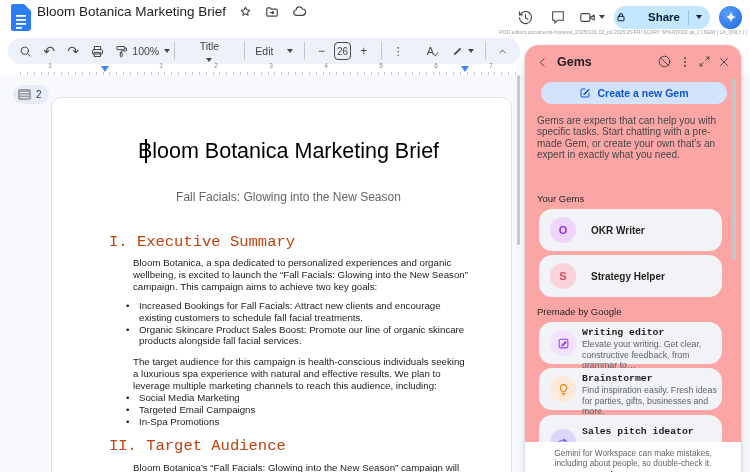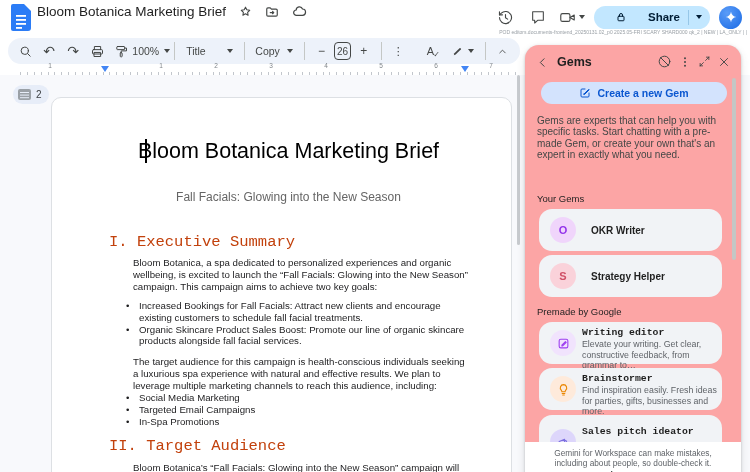--- a/index.html
+++ b/index.html
@@ -14,21 +14,21 @@
   .topbar{position:absolute;top:0;left:0;width:750px;height:36px;background:#fff;}
   .docs-logo{position:absolute;top:4px;left:11px;width:20px;height:27px;}
   .doc-title-row{position:absolute;top:4px;left:37px;display:flex;align-items:center;gap:13px;}
   .doc-title{font-size:13.5px;color:#1f1f1f;white-space:nowrap;}
   .menu-row{position:absolute;top:20px;left:36px;display:flex;gap:9px;}
   .menu-item{font-size:11px;color:#202124;padding:0 2px;cursor:default;}
   .top-right{position:absolute;top:5px;right:8px;display:flex;align-items:center;gap:9px;}
   .icon-btn{width:24px;height:24px;display:flex;align-items:center;justify-content:center;border-radius:50%;}
   .meet-btn{display:flex;align-items:center;gap:3px;}
   .share-btn{height:23px;background:#c2e7ff;border-radius:12px;display:flex;align-items:center;}
-  .share-main{display:flex;align-items:center;gap:21px;padding:0 8px 0 21px;}
+  .share-main{display:flex;align-items:center;gap:21px;padding:0 8px 0 1px;}
   .share-label{font-size:11.5px;font-weight:bold;color:#001d35;}
   .share-caret{padding:0 8px 0 7px;border-left:1px solid #96c7e8;height:15px;display:flex;align-items:center;}
   .gemini-btn{width:23px;height:23px;border-radius:50%;background:radial-gradient(circle at 35% 30%,#5a9cf8,#1a6ae4);display:flex;align-items:center;justify-content:center;}
   .debug-text{position:absolute;top:29px;right:3px;font-size:5px;color:#9aa0a6;letter-spacing:0;white-space:nowrap;}
 
   
   .toolbar{position:absolute;top:38px;left:8px;width:512px;height:26px;background:#edf2fa;border-radius:13px;
            display:flex;align-items:center;padding:0 6px;box-sizing:border-box;gap:2px;}
   .tb{height:22px;min-width:22px;display:flex;align-items:center;justify-content:center;border-radius:4px;color:#444746;}
   .tb-text{font-size:10.5px;color:#444746;}
@@ -185,27 +185,27 @@
       <rect x="4.5" y="4" width="12.5" height="5" rx="1"></rect>
         <path d="M17 6.5h3v4.5H11.5v3"></path>
         <rect x="10" y="14" width="3" height="6.5" rx="1"></rect>
     </svg>
   </div>
   <div class="tb tb-dd">
     <span class="tb-text">100%</span>
     <span class="caret"></span>
   </div>
   <div class="tb-sep"></div>
-  <div class="tb tb-dd" style="width:72px;justify-content:space-between;">
+  <div class="tb tb-dd" style="width:72px;justify-content:space-between;flex-direction:column;">
     <span class="tb-text">Title</span>
     <span class="caret"></span>
   </div>
   <div class="tb-sep"></div>
   <div class="tb tb-dd" style="width:58px;justify-content:space-between;">
-    <span class="tb-text">Copy</span>
+    <span class="tb-text">Edit</span>
     <span class="caret"></span>
   </div>
   <div class="tb-sep"></div>
   <div class="tb">
       <span class="uglyph" style="font-size:12px">−</span>
     </div>
   <div class="size-box">26</div>
   <div class="tb">
       <span class="uglyph" style="font-size:12px">+</span>
     </div>

